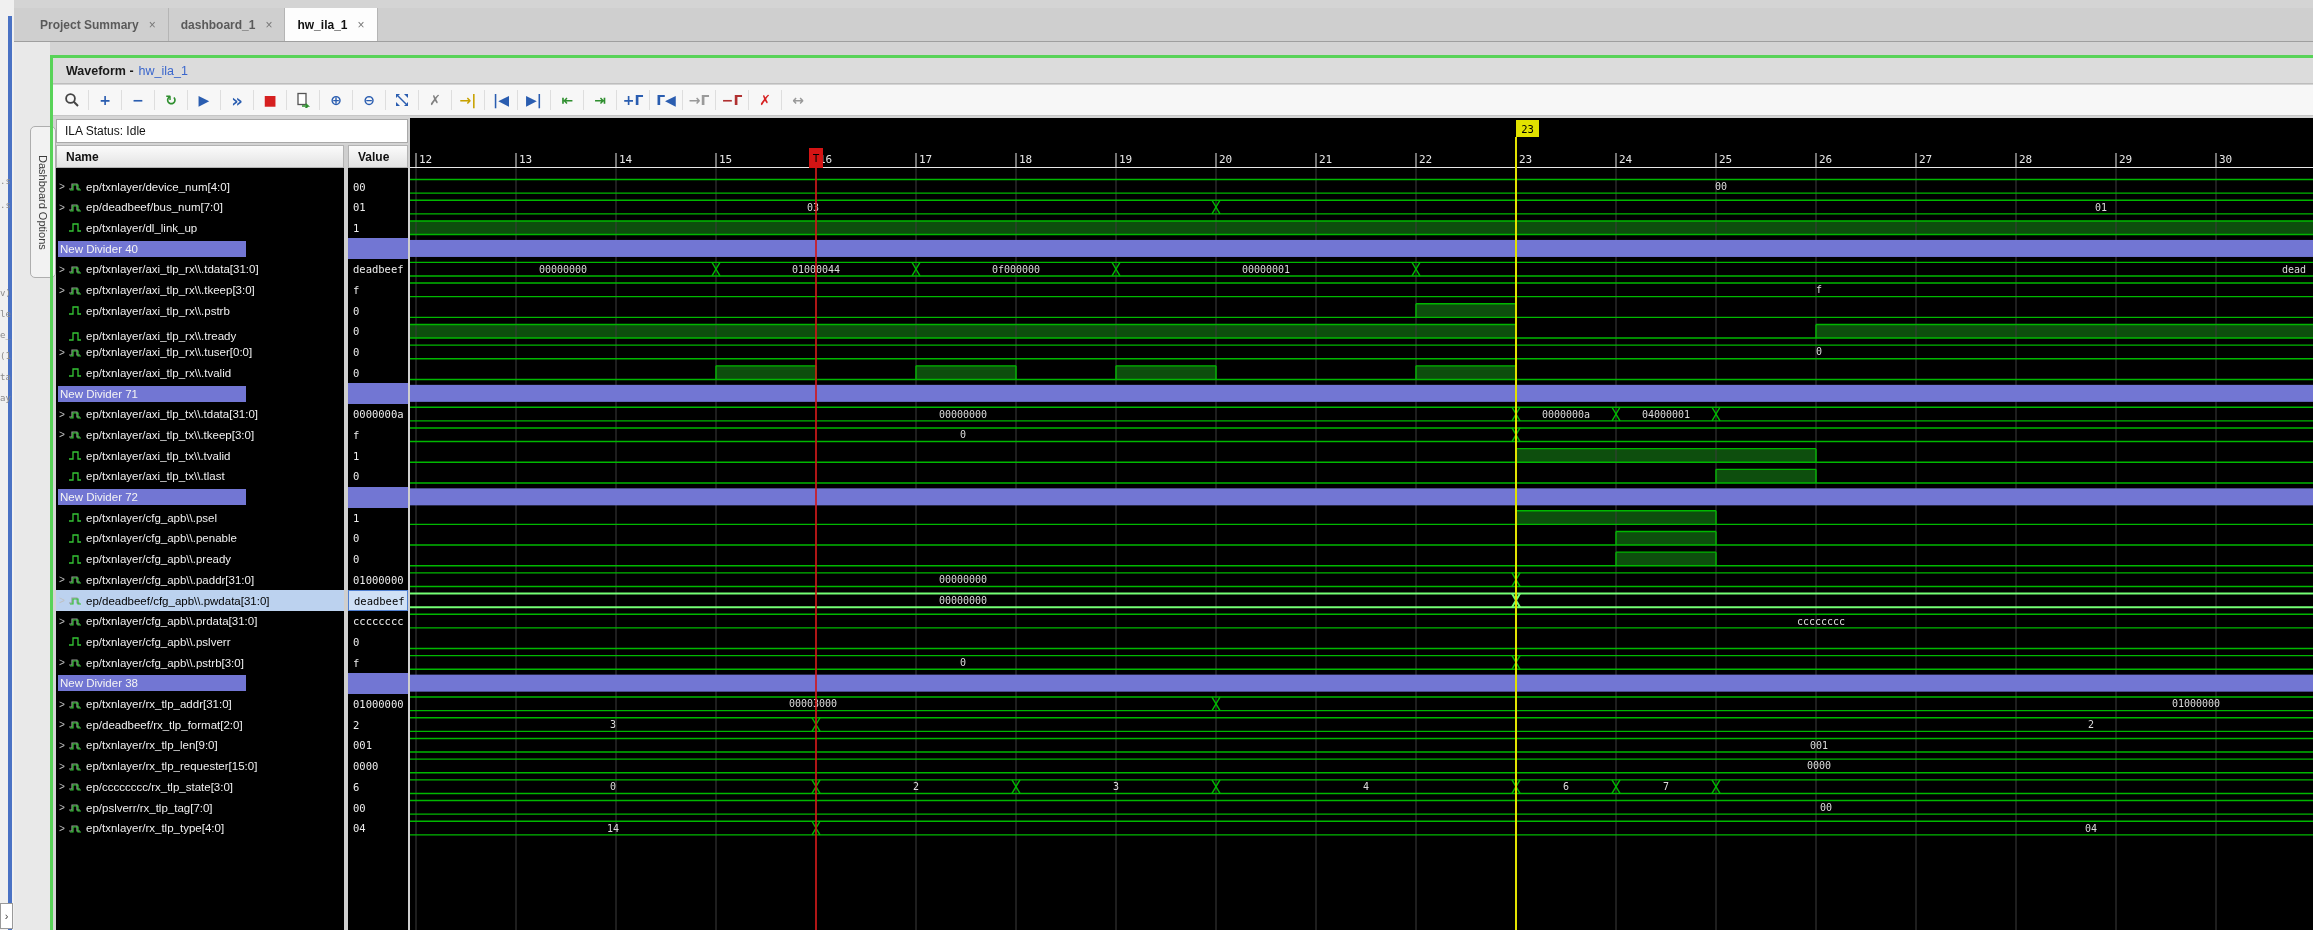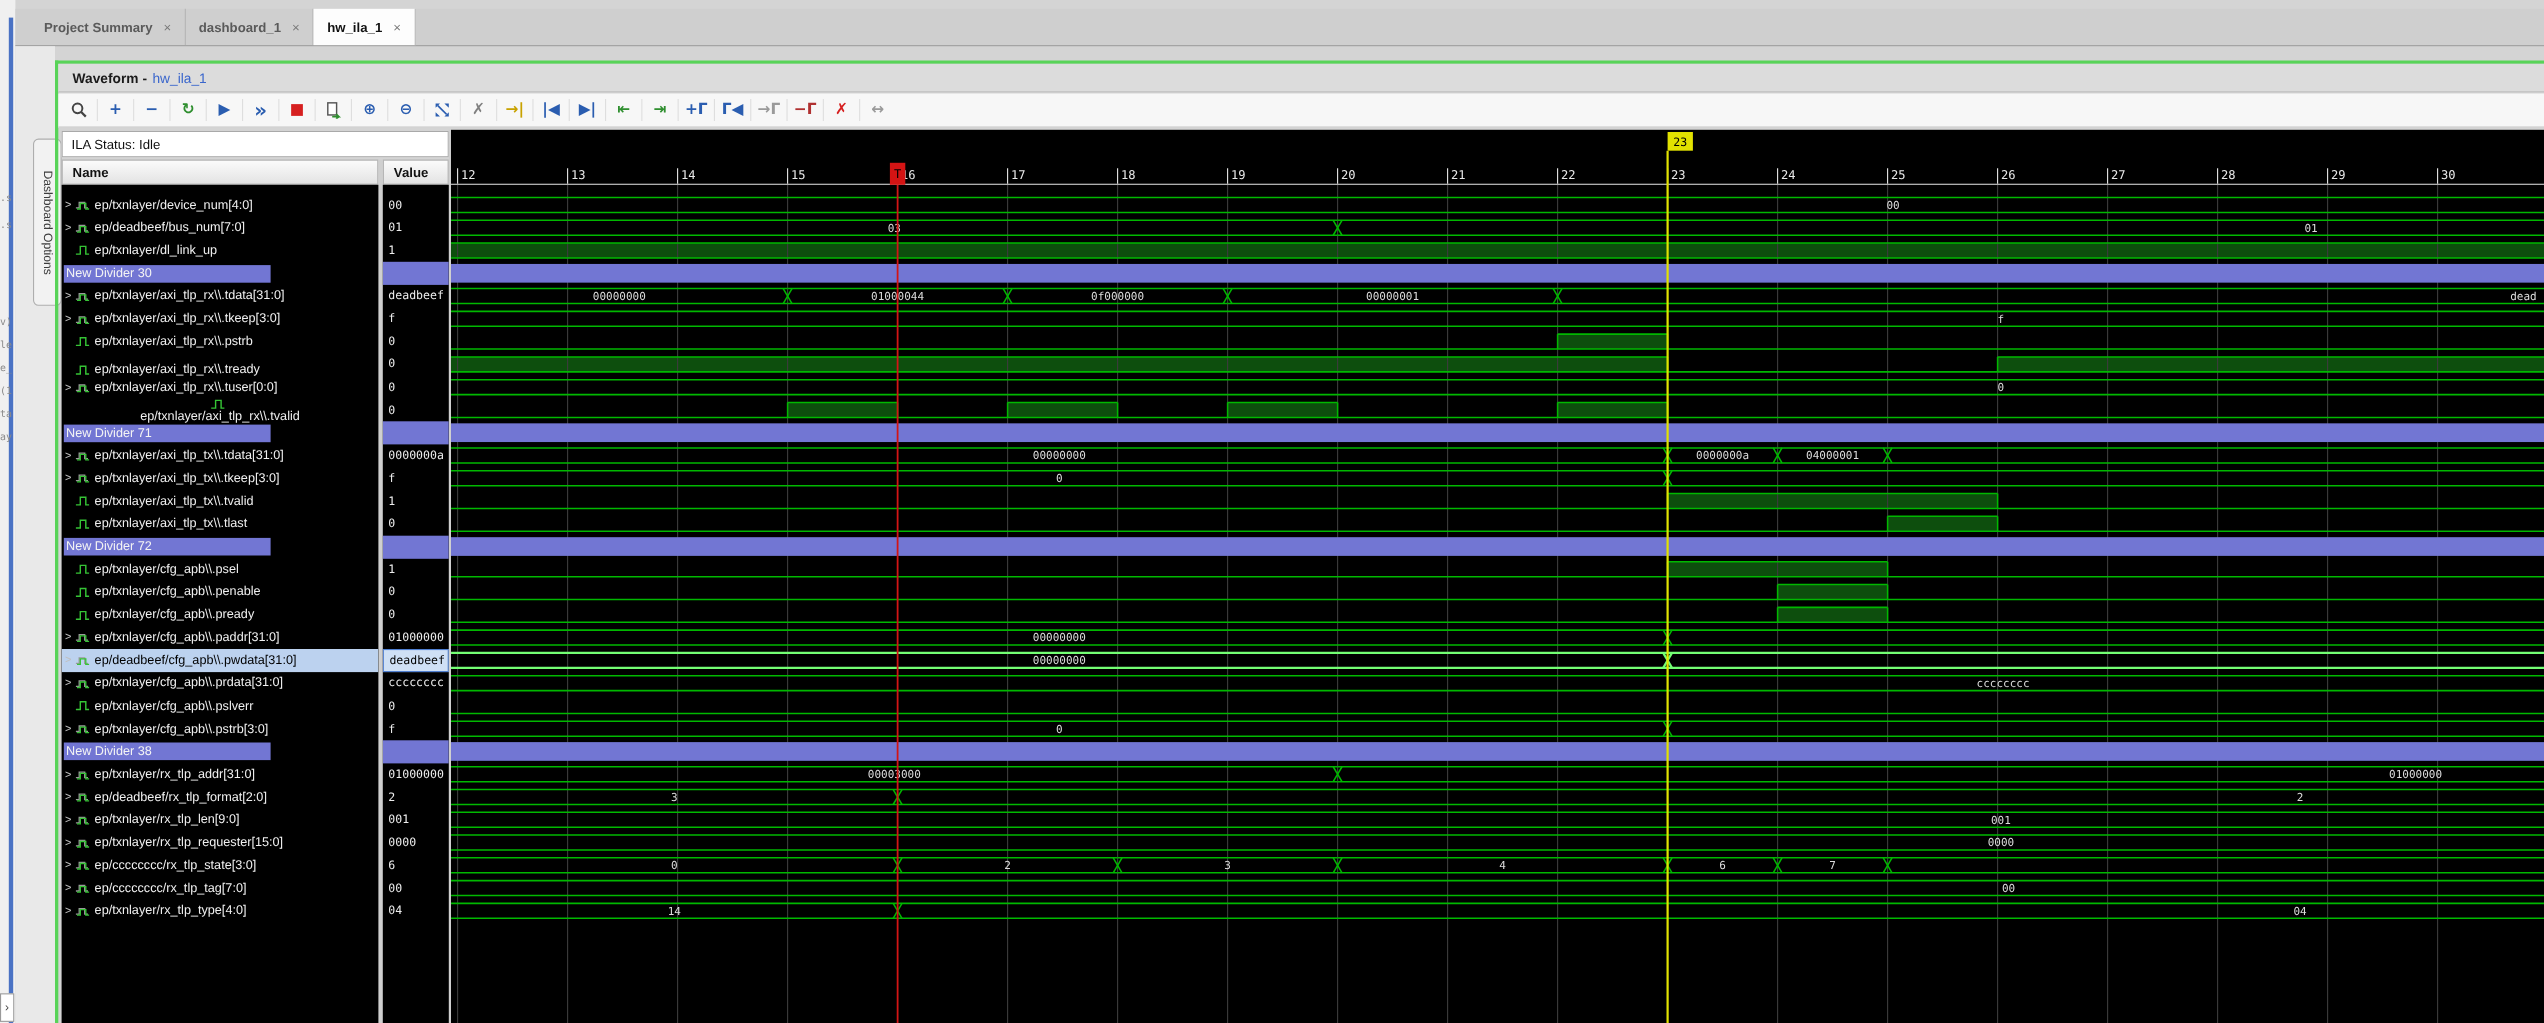--- a/index.html
+++ b/index.html
@@ -201,21 +201,21 @@
         <span>ep/deadbeef/bus_num[7:0]</span>
       </div>
       <div class="srow" style="top: 49.4px;">
         <span class="noarrow"></span>
         <svg width="14" height="11">
           <path d="M1 9 H5 V2 H10 V9 H13" fill="none" stroke="#35c435" stroke-width="1.3"></path>
         </svg>
         <span>ep/txnlayer/dl_link_up</span>
       </div>
       <div class="srow" style="top: 70.1px;">
-        <span class="divlab">New Divider 30</span>
+        <span class="divlab">New Divider 40</span>
       </div>
       <div class="srow" style="top: 90.8px;">
         <span class="arrow">&gt;</span>
         <svg width="14" height="11">
           <path d="M1 8 H4 V3 H9 V8 H12" fill="none" stroke="#9a9a9a" stroke-width="1.2"></path>
           <path d="M2 9 H5 V4 H10 V9 H13" fill="none" stroke="#35c435" stroke-width="1.2"></path>
         </svg>
         <span>ep/txnlayer/axi_tlp_rx\\.tdata[31:0]</span>
       </div>
       <div class="srow" style="top: 111.5px;">
@@ -241,21 +241,21 @@
         <span>ep/txnlayer/axi_tlp_rx\\.tready</span>
       </div>
       <div class="srow" style="top: 173.6px;">
         <span class="arrow">&gt;</span>
         <svg width="14" height="11">
           <path d="M1 8 H4 V3 H9 V8 H12" fill="none" stroke="#9a9a9a" stroke-width="1.2"></path>
           <path d="M2 9 H5 V4 H10 V9 H13" fill="none" stroke="#35c435" stroke-width="1.2"></path>
         </svg>
         <span>ep/txnlayer/axi_tlp_rx\\.tuser[0:0]</span>
       </div>
-      <div class="srow" style="top: 194.3px; flex-direction: column;">
+      <div class="srow" style="top: 194.3px;">
         <span class="noarrow"></span>
         <svg width="14" height="11">
           <path d="M1 9 H5 V2 H10 V9 H13" fill="none" stroke="#35c435" stroke-width="1.3"></path>
         </svg>
         <span>ep/txnlayer/axi_tlp_rx\\.tvalid</span>
       </div>
       <div class="srow" style="top: 215px;">
         <span class="divlab">New Divider 71</span>
       </div>
       <div class="srow" style="top: 235.7px;">
@@ -393,21 +393,21 @@
           <path d="M2 9 H5 V4 H10 V9 H13" fill="none" stroke="#35c435" stroke-width="1.2"></path>
         </svg>
         <span>ep/cccccccc/rx_tlp_state[3:0]</span>
       </div>
       <div class="srow" style="top: 629px;">
         <span class="arrow">&gt;</span>
         <svg width="14" height="11">
           <path d="M1 8 H4 V3 H9 V8 H12" fill="none" stroke="#9a9a9a" stroke-width="1.2"></path>
           <path d="M2 9 H5 V4 H10 V9 H13" fill="none" stroke="#35c435" stroke-width="1.2"></path>
         </svg>
-        <span>ep/cccccccc/rx_tlp_tag[7:0]</span>
+        <span>ep/pslverr/rx_tlp_tag[7:0]</span>
       </div>
       <div class="srow" style="top: 649.7px;">
         <span class="arrow">&gt;</span>
         <svg width="14" height="11">
           <path d="M1 8 H4 V3 H9 V8 H12" fill="none" stroke="#9a9a9a" stroke-width="1.2"></path>
           <path d="M2 9 H5 V4 H10 V9 H13" fill="none" stroke="#35c435" stroke-width="1.2"></path>
         </svg>
         <span>ep/txnlayer/rx_tlp_type[4:0]</span>
       </div>
     </div>

